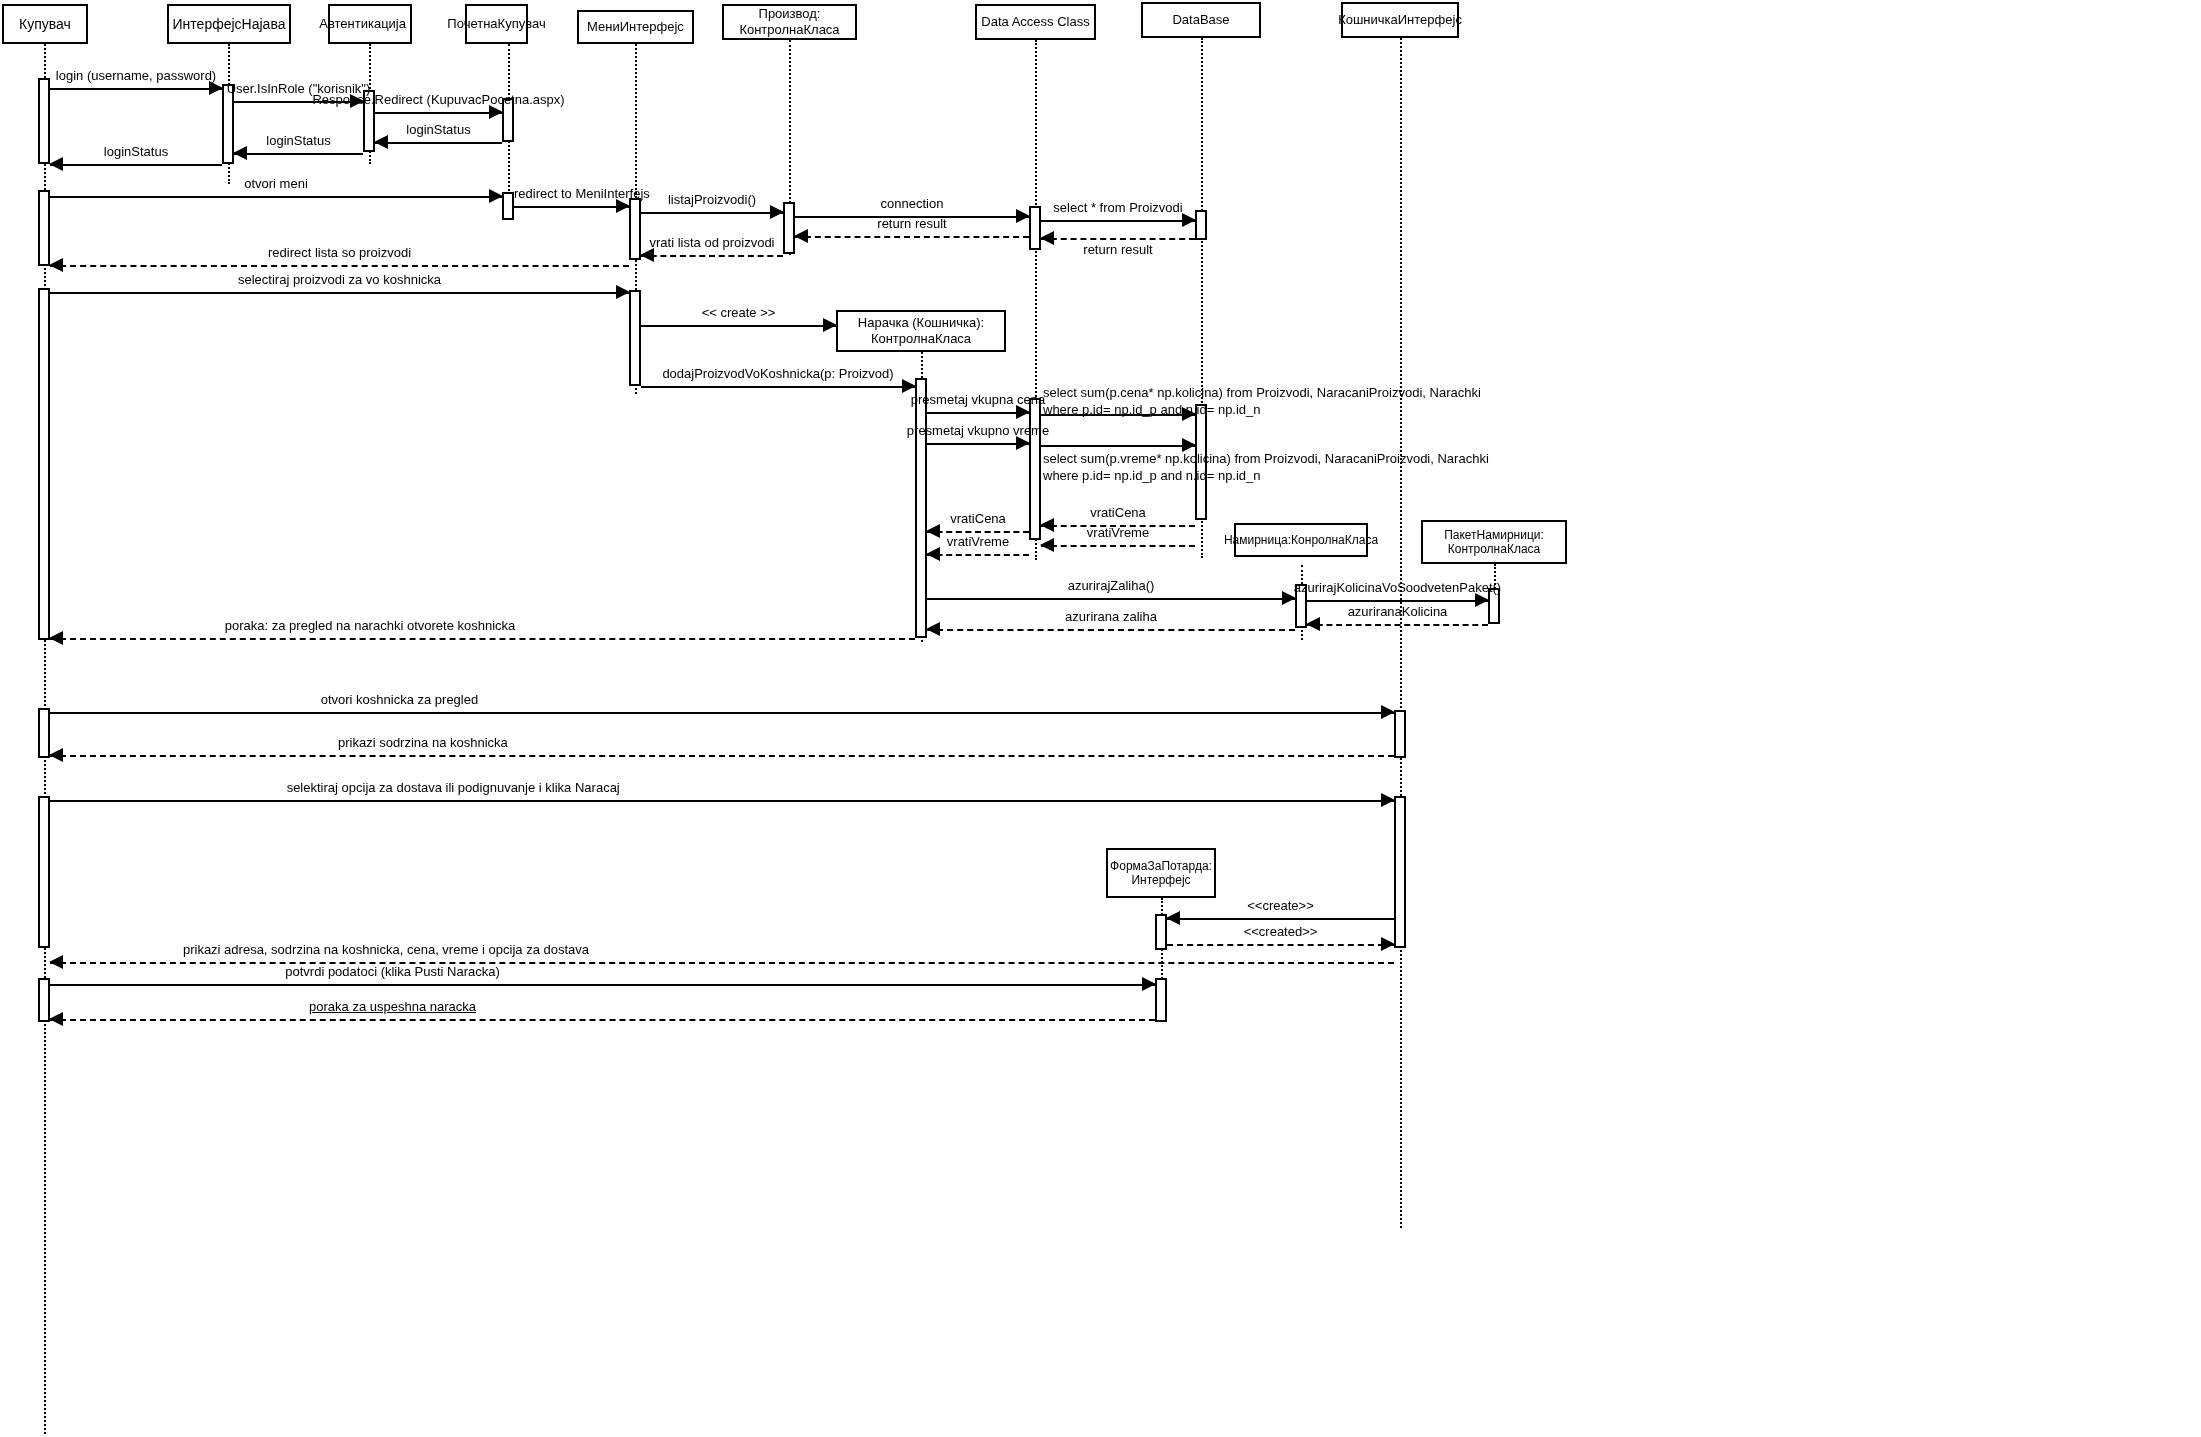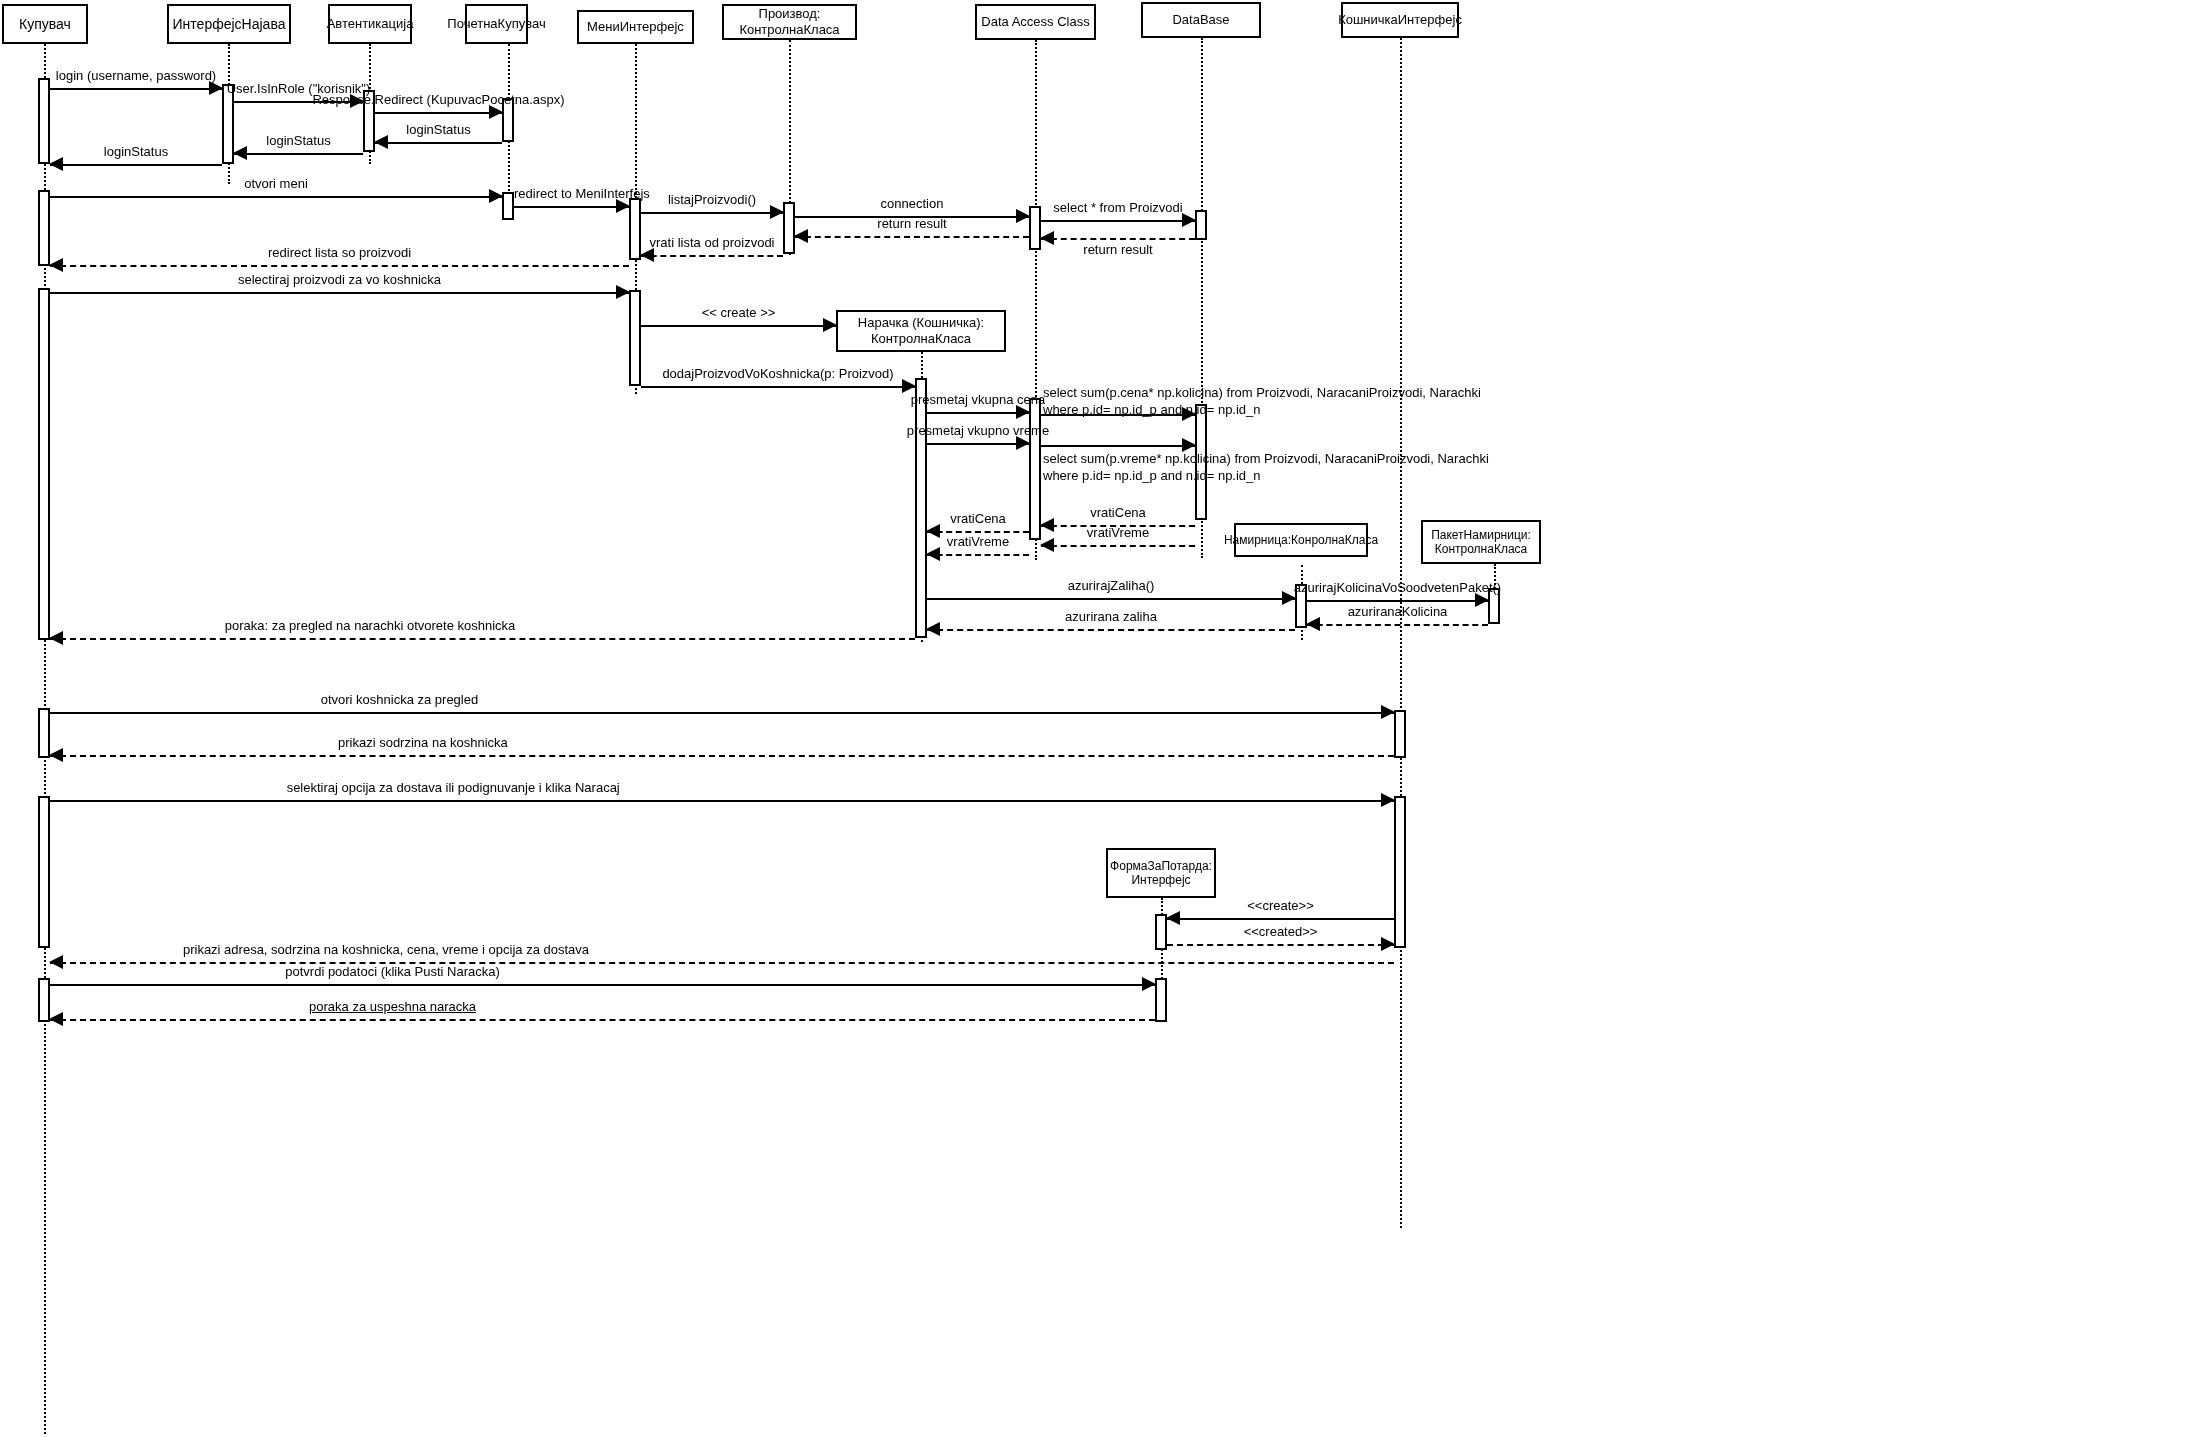--- a/index.html
+++ b/index.html
@@ -118,21 +118,21 @@
   <div class="lifeline" style="left:1301px;top:565px; height:75px;"></div>
   <div class="lifeline" style="left:1494px;top:564px; height:60px;"></div>
   <div class="lifeline" style="left:1161px;top:898px; height:116px;"></div>
 
   <div class="participant" style="left:2px;top:4px;width:86px;height:40px;font-size:14px;">
     <span class="plabel">Купувач</span>
   </div>
   <div class="participant" style="left:167px;top:4px;width:124px;height:40px;font-size:14px;">
     <span class="plabel">ИнтерфејсНајава</span>
   </div>
-  <div class="participant" style="left:328px;top:4px;width:84px;height:40px;font-size:13px;">
+  <div class="participant" style="left:328px;top:4px;width:84px;height:40px;font-size:13px;justify-content:flex-end;">
     <span class="plabel">Автентикација</span>
   </div>
   <div class="participant" style="left:465px;top:4px;width:63px;height:40px;font-size:13px;justify-content:center;">
     <span class="plabel">ПочетнаКупувач</span>
   </div>
   <div class="participant" style="left:577px;top:10px;width:117px;height:34px;font-size:13px;">
     <span class="plabel">МениИнтерфејс</span>
   </div>
   <div class="participant" style="left:722px;top:4px;width:135px;height:36px;font-size:13px;">
     <span class="plabel">Производ: КонтролнаКласа</span>
@@ -146,21 +146,21 @@
   <div class="participant" style="left:1341px;top:2px;width:118px;height:36px;font-size:13px;">
     <span class="plabel">КошничкаИнтерфејс</span>
   </div>
   <div class="participant" style="left:836px;top:310px;width:170px;height:42px;font-size:13px;">
     <span class="plabel">Нарачка (Кошничка):
 КонтролнаКласа</span>
   </div>
   <div class="participant" style="left:1234px;top:523px;width:134px;height:34px;font-size:12px;">
     <span class="plabel">Намирница:КонролнаКласа</span>
   </div>
-  <div class="participant" style="left:1421px;top:520px;width:120px;height:44px;font-size:12px;">
+  <div class="participant" style="left:1421px;top:520px;width:146px;height:44px;font-size:12px;">
     <span class="plabel">ПакетНамирници: КонтролнаКласа</span>
   </div>
   <div class="participant" style="left:1106px;top:848px;width:110px;height:50px;font-size:12px;">
     <span class="plabel">ФормаЗаПотарда:
 Интерфејс</span>
   </div>
 
   <div class="activation" style="left:38px;  top:78px;  width:12px; height:86px;"></div>
   <div class="activation" style="left:222px; top:84px;  width:12px; height:80px;"></div>
   <div class="activation" style="left:363px; top:90px;  width:12px; height:62px;"></div>

